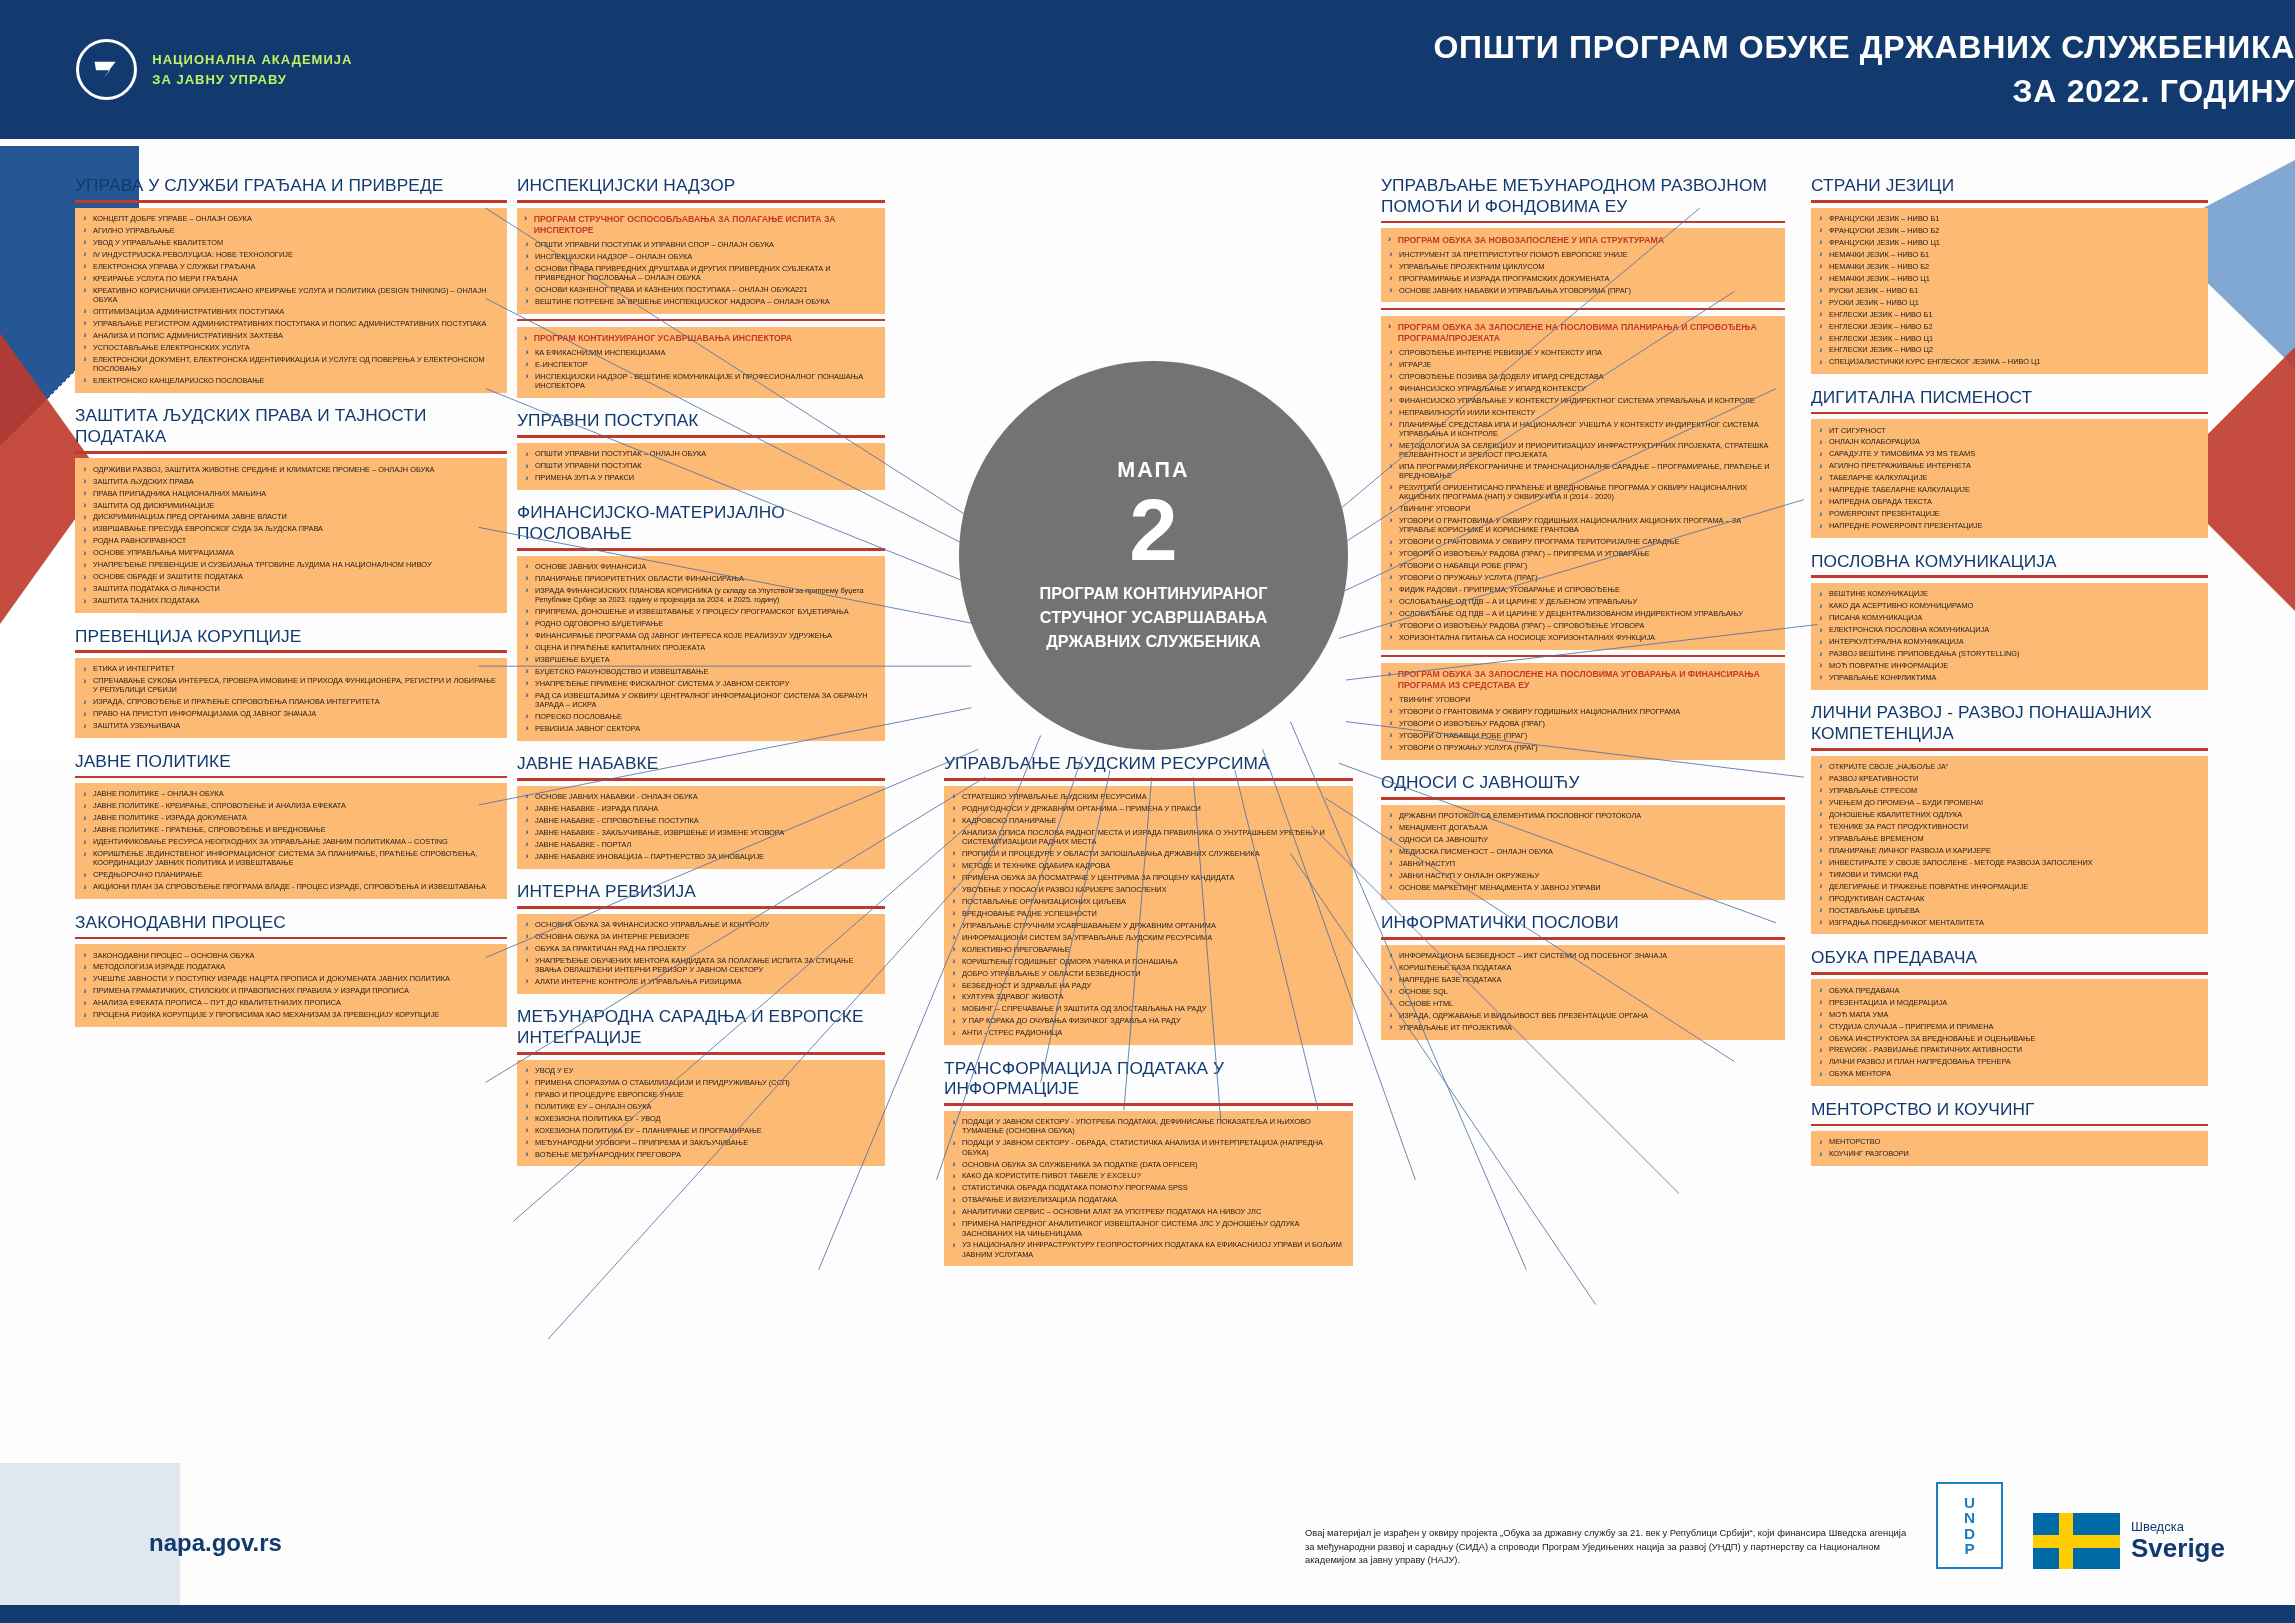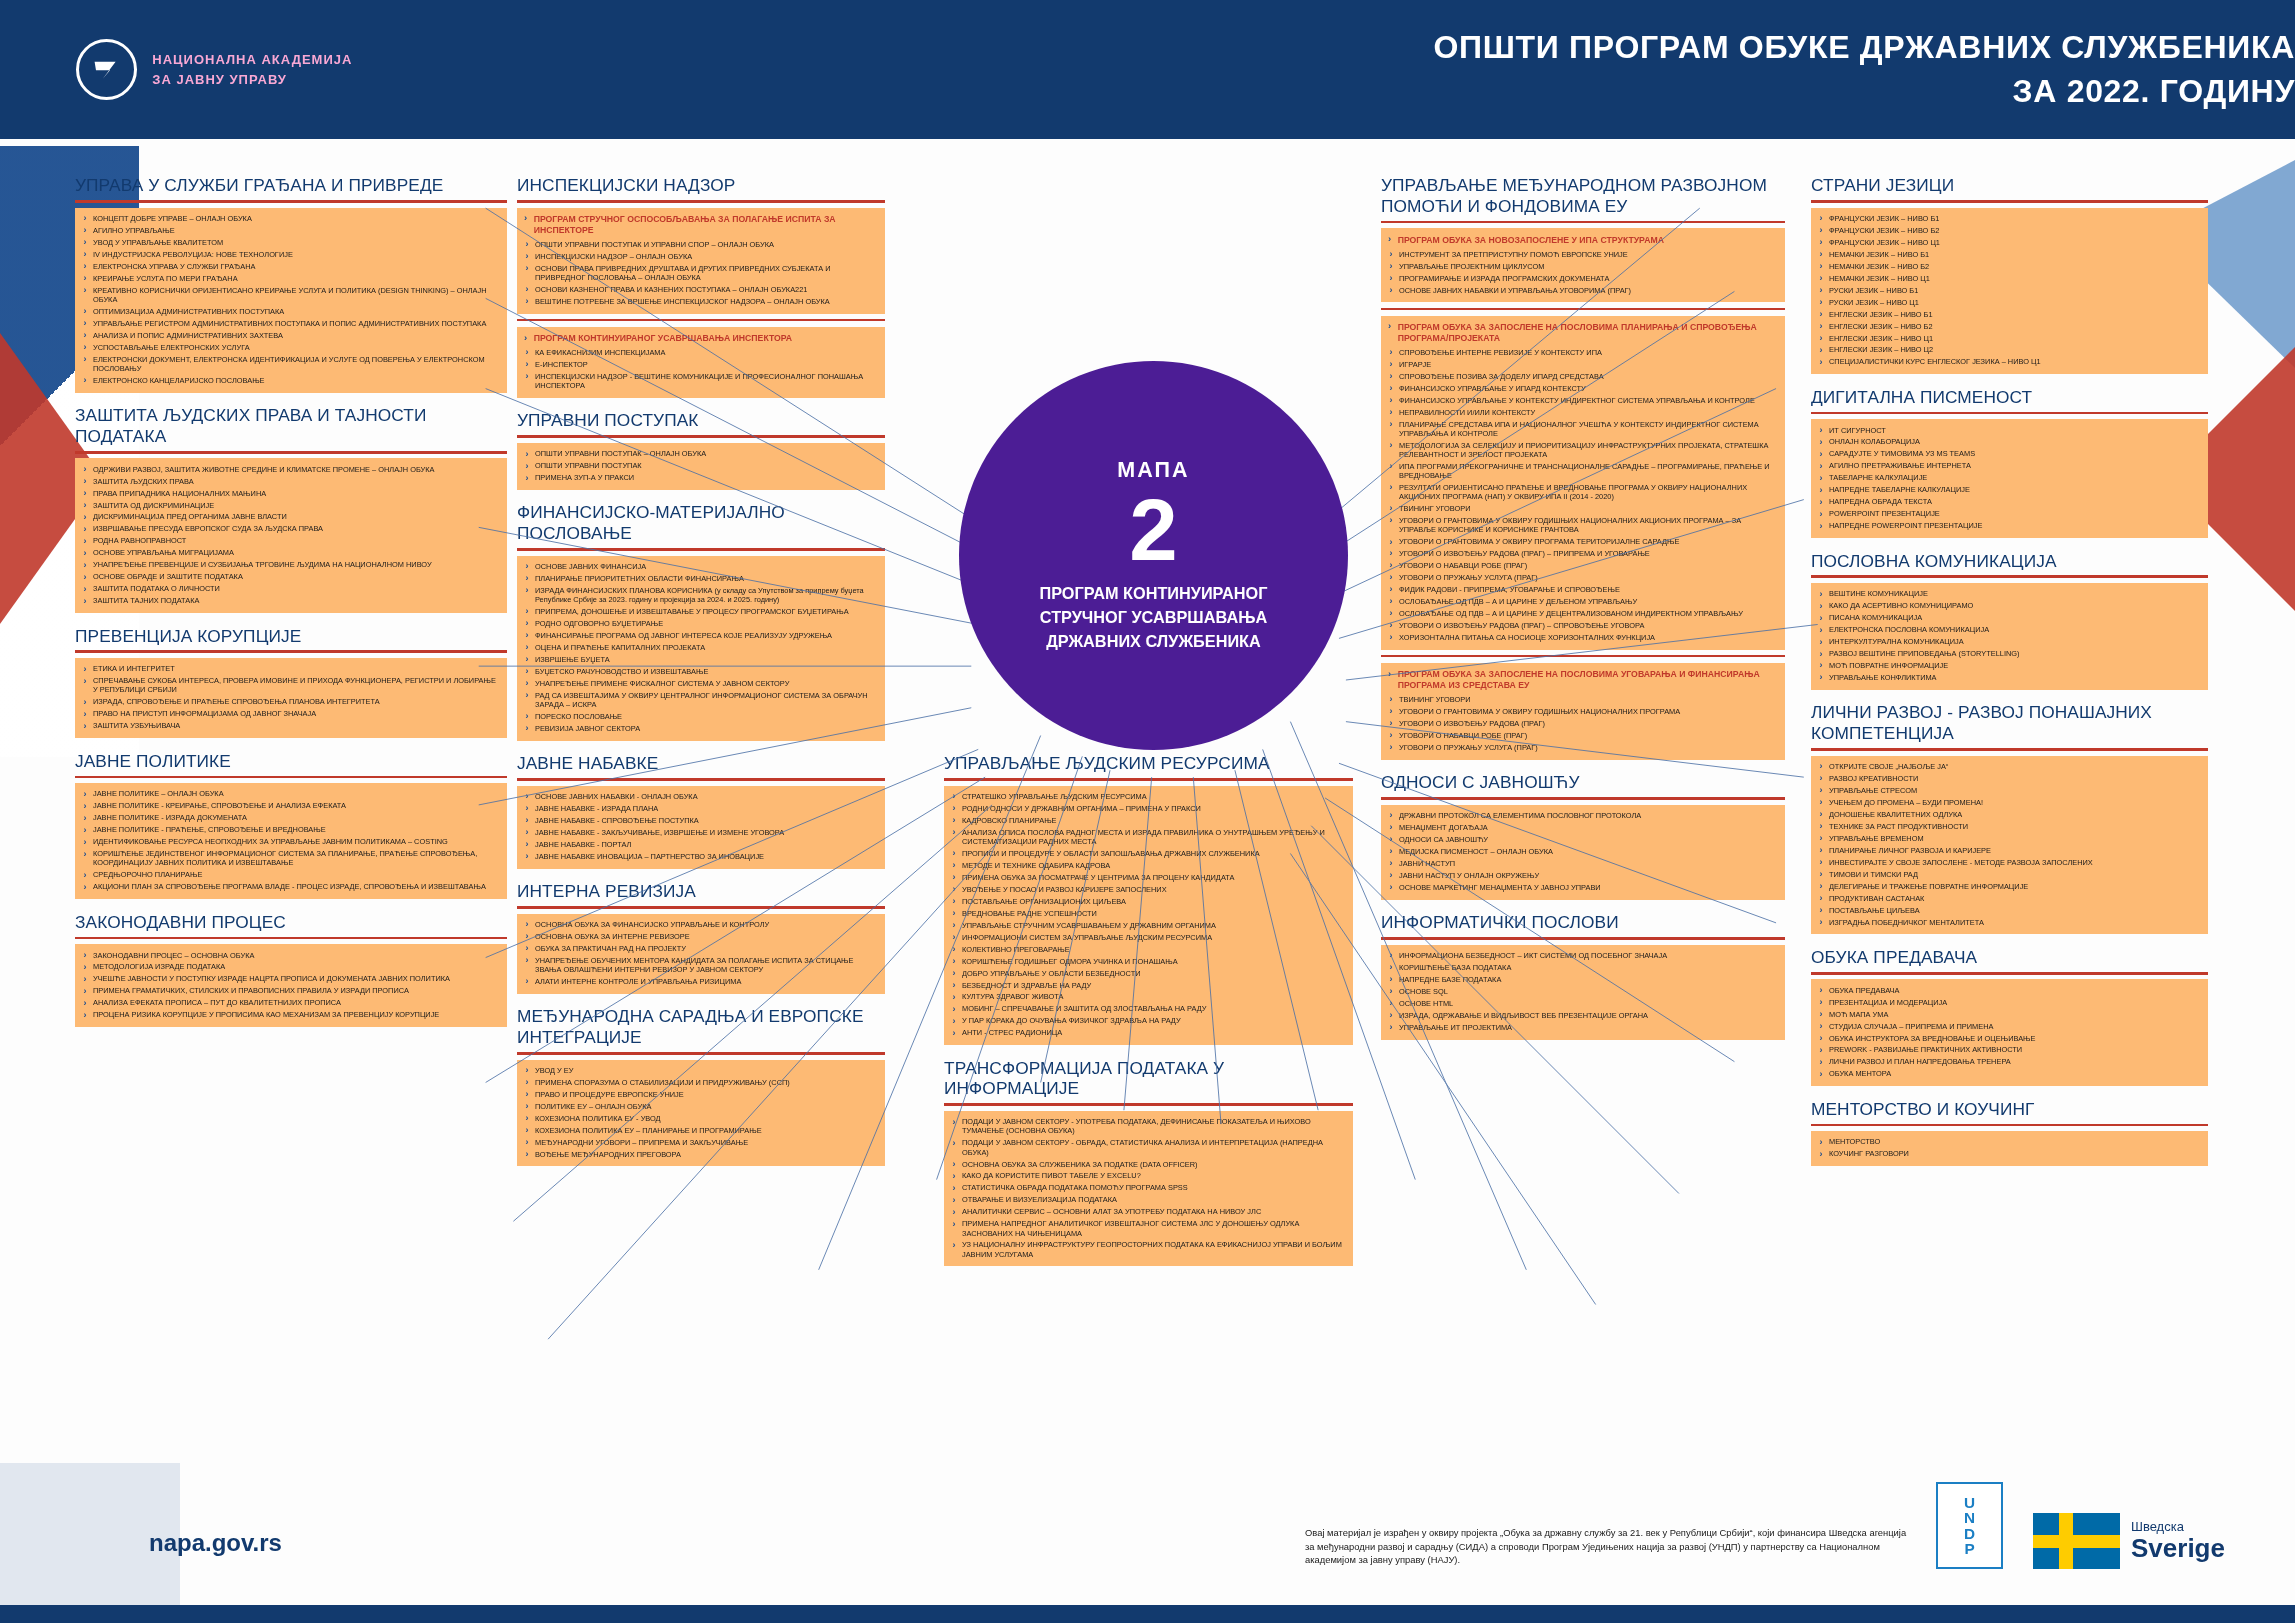--- a/index.html
+++ b/index.html
@@ -15,21 +15,21 @@
   .header {
     position: absolute; left:0; top:0; width:2295px; height:139px;
     background:#123a6e;
     display:flex; align-items:center;
   }
   .logo-wrap { display:flex; align-items:center; margin-left:76px; }
   .logo-mark {
     width:61px; height:61px; border:3.5px solid #fff; border-radius:50%;
     display:flex; align-items:center; justify-content:center; margin-right:15.3px;
   }
-  .logo-text { color:#f9a8d4; font-size:13px; font-weight:bold; line-height:1.5; letter-spacing:1px; }
+  .logo-text { color:#bef264; font-size:13px; font-weight:bold; line-height:1.5; letter-spacing:1px; }
   .header-title {
     position:absolute; left:0; top:0; width:2295px; height:139px;
     display:flex; flex-direction:column; align-items:flex-end; justify-content:center;
     color:#ffffff; font-weight:bold; font-size:32px; letter-spacing:0.7px; pointer-events:none;
   }
   .header-title div { line-height:1.35; }
 
   
   .bg-band {
     position:absolute; left:0; top:139px; width:2295px; height:1484px;
@@ -70,21 +70,21 @@
   .subhead {
     color:#c0392b; font-weight:bold; font-size:8.7px; line-height:1.25;
     margin:0 0 4.2px 0; padding-left:9.7px; position:relative;
   }
   .subhead::before { content:"›"; position:absolute; left:0; top:-1.4px; color:#1b4d8f; font-size:9.7px; }
   .redline { height:2.1px; background:#c0392b; margin:5.6px 0 5.6px 0;}
 
   
   .circle {
     position:absolute; left:959px; top:361px; width:389px; height:389px;
-    border-radius:50%; background:#4c1d95; color:#fff;
+    border-radius:50%; background:#737373; color:#fff;
     display:flex; flex-direction:column; align-items:center; justify-content:center;
     text-align:center; z-index:5;
   }
   .circle .mapa { font-size:21.5px; letter-spacing:2.1px; font-weight:bold; }
   .circle .num { font-size:87px; font-weight:bold; line-height:1.05; margin:1.4px 0 7px 0; }
   .circle .desc { font-size:16.3px; font-weight:bold; line-height:1.45; padding:0 28px; }
 
   svg.lines { position:absolute; left:0; top:0; width:2295px; height:1623px; z-index:1; pointer-events:none;}
 
   

